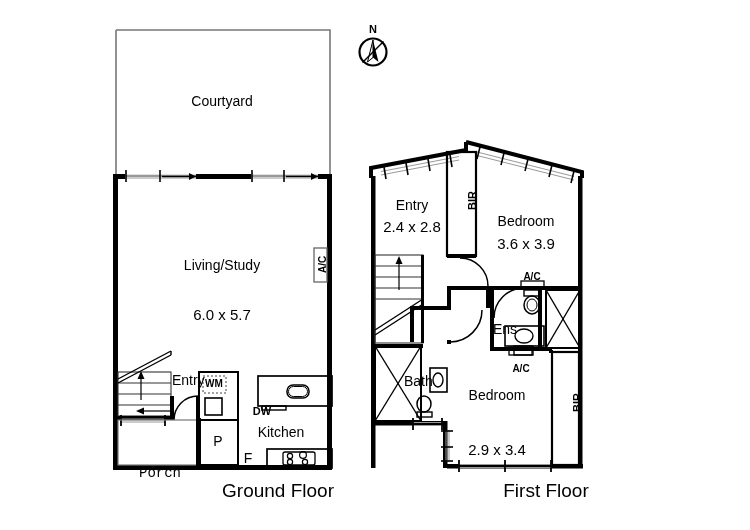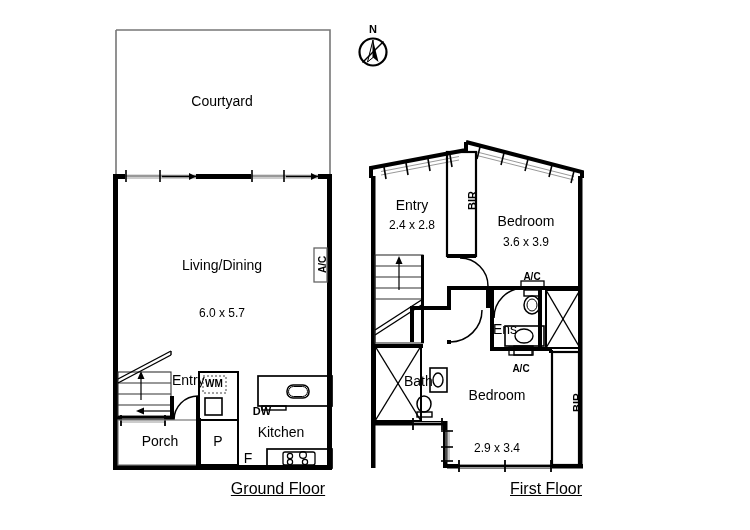--- a/index.html
+++ b/index.html
@@ -2,24 +2,24 @@
 <html><head>
 <meta charset="utf-8">
 <style>
   html,body{margin:0;padding:0;background:#ffffff;}
   body{width:750px;height:530px;position:relative;overflow:hidden;
        font-family:"Liberation Sans","DejaVu Sans",sans-serif;color:#000;}
   #plan{position:absolute;left:0;top:0;width:750px;height:530px;}
   .lbl{position:absolute;white-space:nowrap;font-family:"Liberation Sans","DejaVu Sans",sans-serif;
        color:#000;line-height:1;}
   .rm{font-size:14px;}
-  .dim{font-size:12px;text-align:center;}
+  .dim{font-size:15px;text-align:center;}
   .sm{font-size:11px;font-weight:bold;}
   .xs{font-size:10px;font-weight:bold;}
-  .floor{font-size:16px;text-decoration:underline;}
+  .floor{font-size:19px;}
   .ctr{transform:translateX(-50%);}
 </style>
 </head>
 <body>
 
 <svg id="plan" viewBox="0 0 750 530">
 
   <g>
     <circle cx="373" cy="52" r="13.5" fill="#fff" stroke="#000" stroke-width="2.2"></circle>
     <polygon points="373,40 378.5,62 373,57.5 367.5,62" fill="#000"></polygon>
@@ -295,28 +295,28 @@
       <rect x="509" y="347" width="23" height="8" fill="none" stroke="#000" stroke-width="1.3"></rect>
     </g>
 
   </g>
 </svg>
 
 <div class="lbl sm ctr" style="left:373px;top:24px;">N</div>
 
 <div class="lbl rm ctr" style="left:222px;top:94px;">Courtyard</div>
 
-<div class="lbl rm ctr" style="left:222px;top:258px;">Living/Dining</div>
+<div class="lbl rm ctr" style="left:222px;top:258px;">Living/Study</div>
 <div class="lbl dim ctr" style="left:222px;top:287px;margin-top:20px;">6.0 x 5.7</div>
 
 <div class="lbl xs" style="left:318px;top:273px;transform:rotate(-90deg);transform-origin:left top;">A/C</div>
 
 <div class="lbl rm" style="left:172px;top:373px;">Entry</div>
 
-<div class="lbl rm ctr" style="left:160px;top:434px;">Porch</div>
+<div class="lbl rm ctr" style="left:160px;top:466px;font-family:Liberation Mono, monospace;">Porch</div>
 
 <div class="lbl xs ctr" style="left:214px;top:379px;">WM</div>
 
 <div class="lbl rm ctr" style="left:218px;top:434px;">P</div>
 
 <div class="lbl sm ctr" style="left:262px;top:406px;">DW</div>
 
 <div class="lbl rm ctr" style="left:281px;top:425px;">Kitchen</div>
 
 <div class="lbl rm ctr" style="left:248px;top:451px;">F</div>

